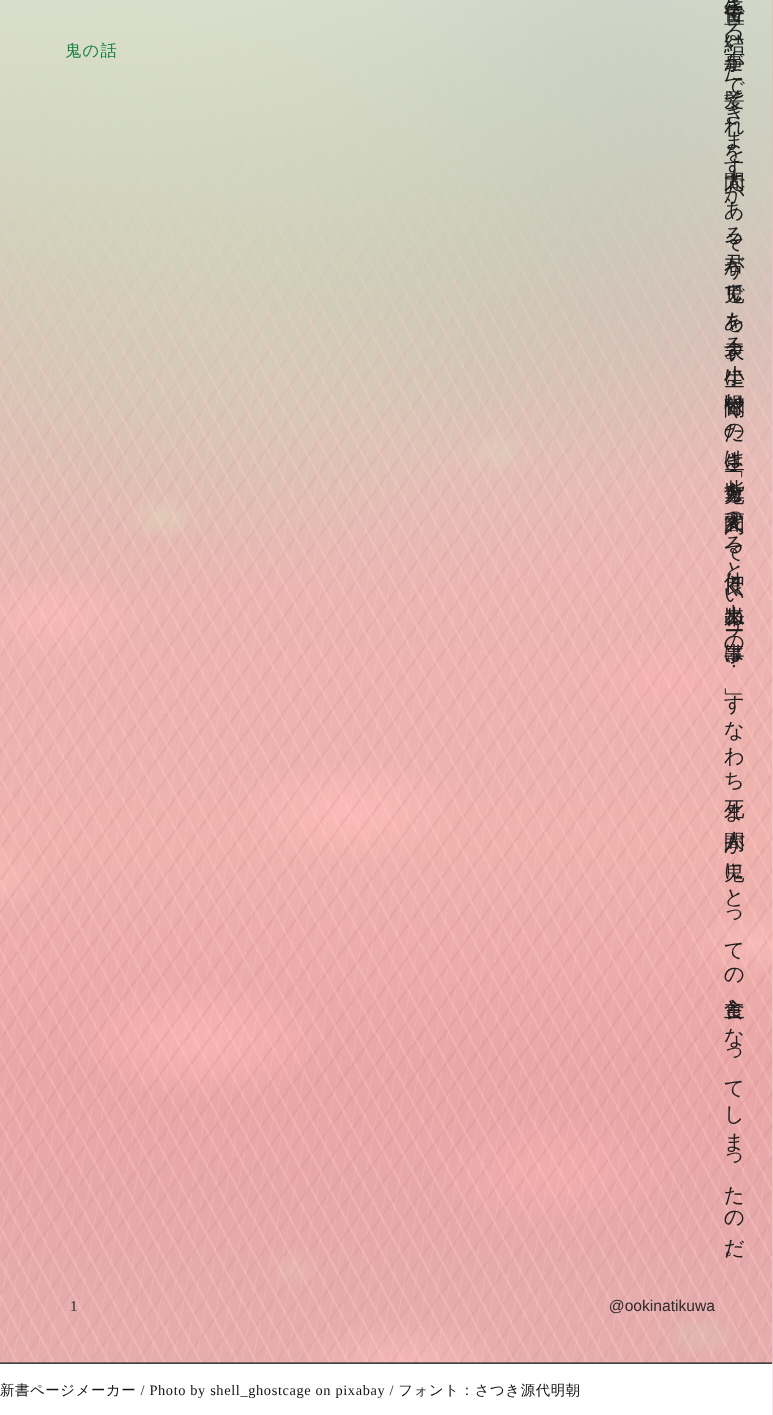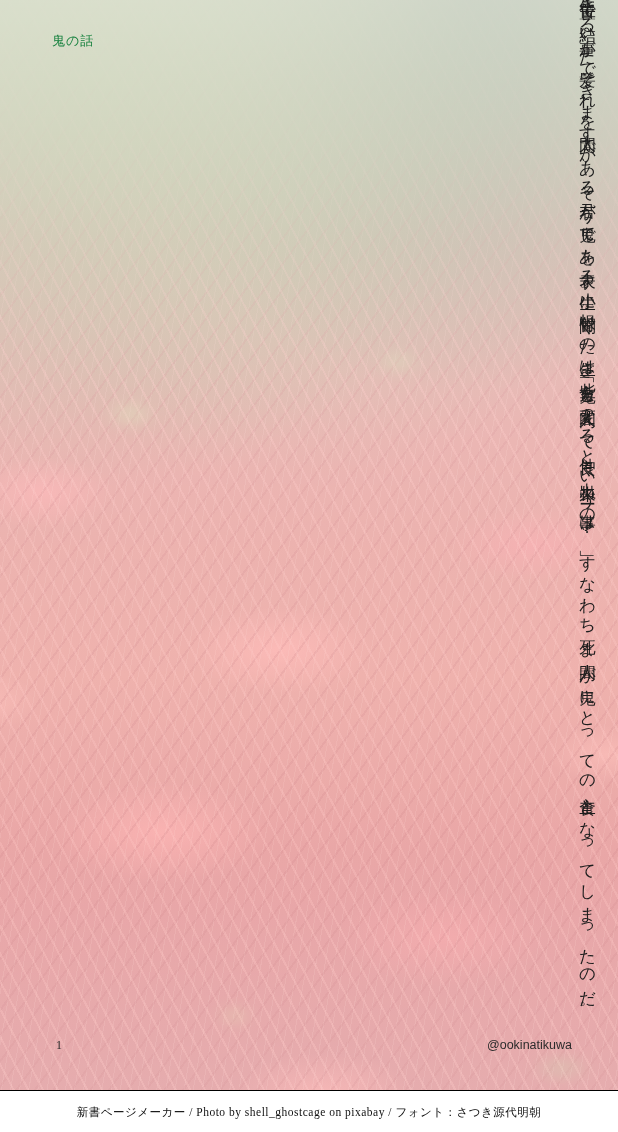--- a/index.html
+++ b/index.html
@@ -142,21 +142,20 @@
   #footer {
     position: absolute;
     left: 0;
     top: 1090px;
     width: 618px;
     height: 42px;
     background: #ffffff;
     border-top: 1px solid #000000;
     display: flex;
     align-items: center;
-    justify-content: center;
   }
   #footer-credit {
     font-size: 11.5px;
     color: #111111;
     letter-spacing: 0.5px;
   }
 </style>
 </head>
 <body>
 

